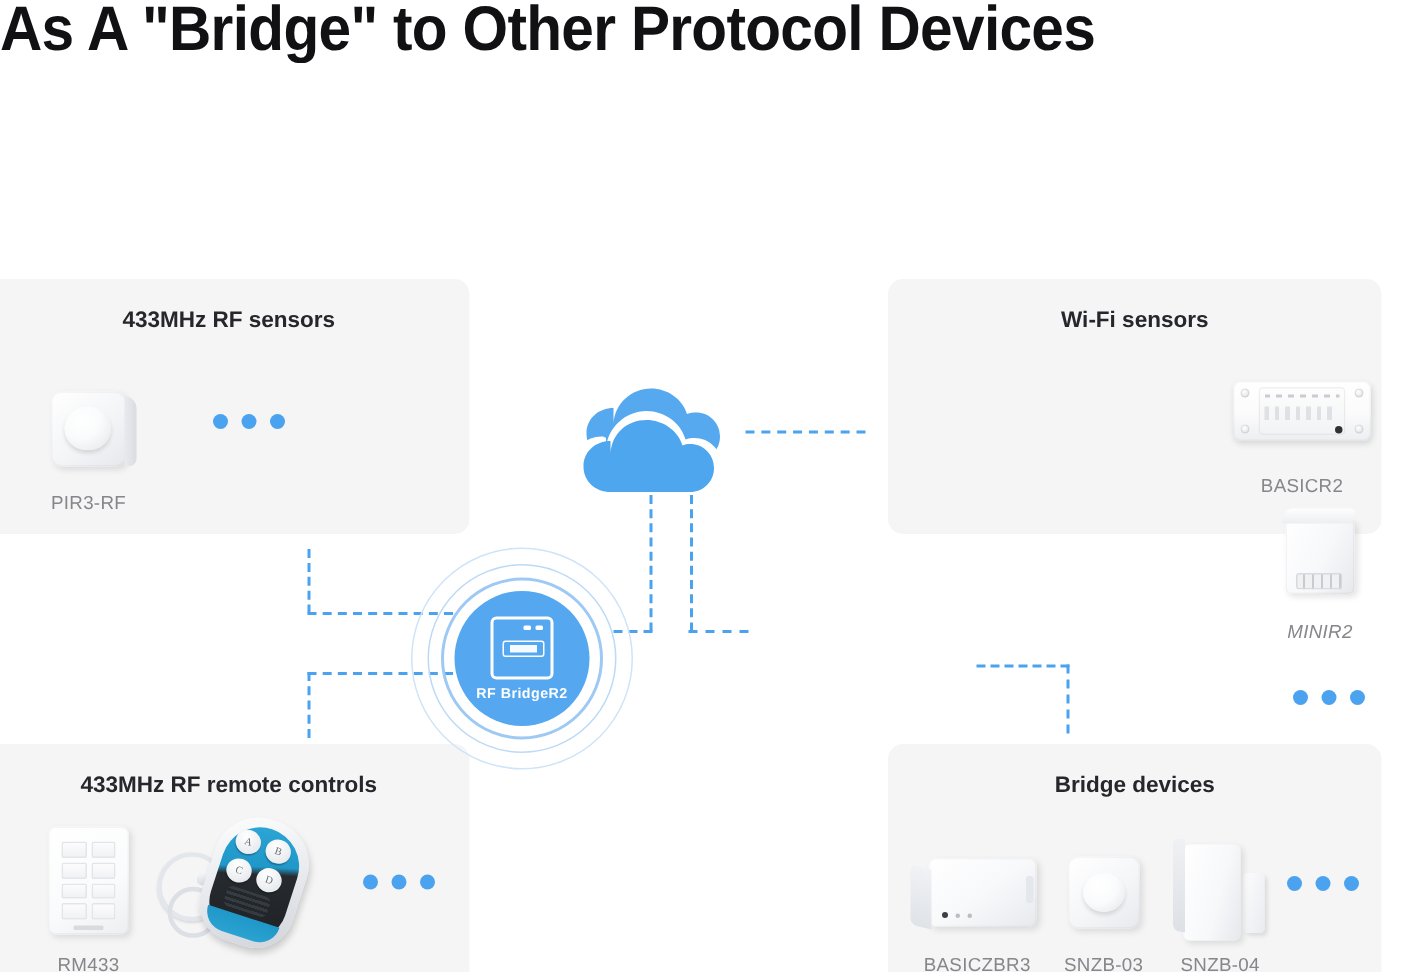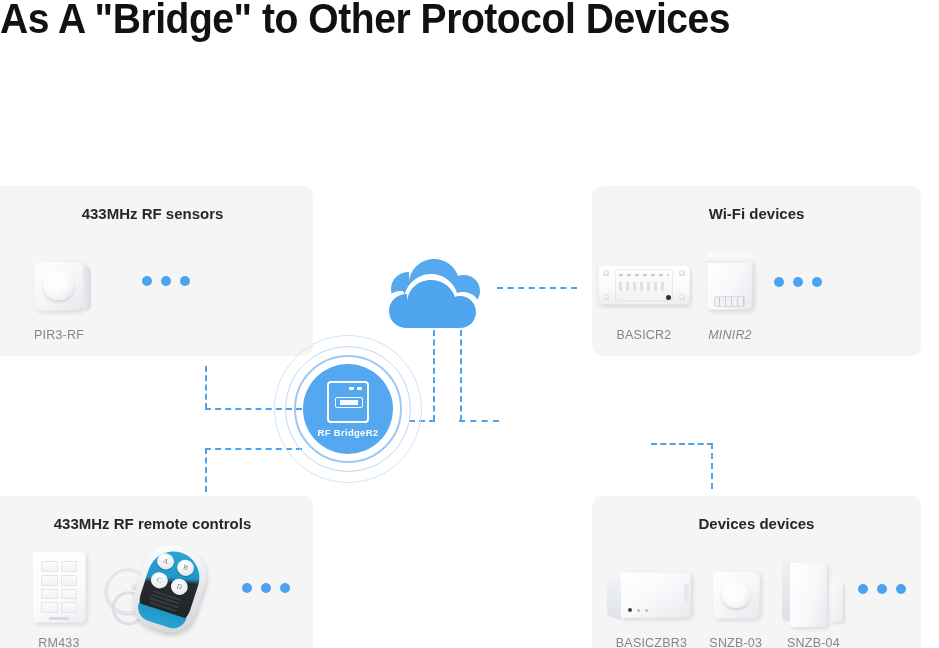--- a/index.html
+++ b/index.html
@@ -360,23 +360,23 @@
               <i></i>
               <i></i>
             </div>
         </div>
         <div class="device-label">&nbsp;</div>
       </div>
     </div>
   </div>
 
   <div class="panel" style="left:592px; top:186px; width:329px; height:170px; border-radius:10px;">
-    <div class="panel-title" style="top:19px;">Wi-Fi devices</div>
-
-    <div class="devices" style="left:3px; top:48px; width:305px; height:108px;">
+    <div class="panel-title" style="top:19px;">Wi-Fi sensors</div>
+
+    <div class="devices" style="left:20px; top:48px; width:305px; height:108px;flex-direction:column;">
 
       <div class="device" style="width:98px;">
         <div class="device-art" style="height:74px;">
           <div class="basic-body" style="margin-bottom:14px;">
             <div class="screw" style="left:5px; top:5px;"></div>
             <div class="screw" style="left:5px; bottom:5px;"></div>
             <div class="screw" style="right:5px; top:5px;"></div>
             <div class="screw" style="right:5px; bottom:5px;"></div>
             <div class="basic-inner"></div>
             <div class="basic-dot"></div>
@@ -461,21 +461,21 @@
               <i></i>
               <i></i>
             </div>
         </div>
         <div class="device-label">&nbsp;</div>
       </div>
     </div>
   </div>
 
   <div class="panel" style="left:592px; top:496px; width:329px; height:162px; border-radius:10px;">
-    <div class="panel-title" style="top:19px;">Devices devices</div>
+    <div class="panel-title" style="top:19px;">Bridge devices</div>
 
     <div class="devices" style="left:14px; top:48px; width:305px; height:106px;">
 
       <div class="device" style="width:96px;">
         <div class="device-art" style="height:76px;">
           <div class="zbr-body" style="margin-bottom:9px; margin-left:8px;">
             <div class="zbr-left"></div>
             <div class="zbr-leds">
                 <i></i>
                 <i></i>
@@ -533,21 +533,21 @@
 
   <div class="dash dash-h" style="left:651px; top:443px; width:62px;"></div>
   <div class="dash dash-v" style="left:711px; top:443px; height:46px;"></div>
 
   <svg id="cloud" style="left:368px; top:252px;" width="130" height="86" viewBox="0 0 130 86">
     <path d="M41 30c1-13 12-23 25-23 11 0 21 7 24 17 2-1 4-1 6-1 9 0 16 7 16 16s-7 16-16 16H41c-10 0-18-8-18-18s8-17 18-17z" fill="#56a9ef"></path>
     <path d="M36 47c1-14 13-25 27-25 12 0 23 8 26 19 2-1 4-1 6-1 10 0 18 8 18 18s-8 18-18 18H36c-11 0-20-9-20-20 0-5 2-9 4-12 3-3 8-5 13-5 1 0 2 0 3 1z" fill="#ffffff"></path>
     <path d="M39 50c1-13 11-22 24-22 11 0 21 7 24 17 2-1 3-1 5-1 9 0 16 7 16 16s-7 16-16 16H39c-10 0-18-7-18-17s8-17 18-17z" fill="#4ea6ef"></path>
   </svg>
 
-  <div class="bridge" style="left:274px; top:335px; width:148px; height:148px;text-align:right;">
+  <div class="bridge" style="left:274px; top:365px; width:148px; height:148px;text-align:right;">
     <div class="ring" style="width:148px;height:148px;border:1px solid #cfe4f9;"></div>
     <div class="ring" style="width:126px;height:126px;border:1px solid #bcd9f6;"></div>
     <div class="ring" style="width:108px;height:108px;border:2px solid #9ec9f4;"></div>
     <div class="bridge-core" style="background:#55a7f0;">
       <div class="bridge-glyph">
         <div class="led2"></div>
           <div class="led"></div>
         <div class="screen"></div>
       </div>
       <div class="bridge-label">RF BridgeR2</div>

